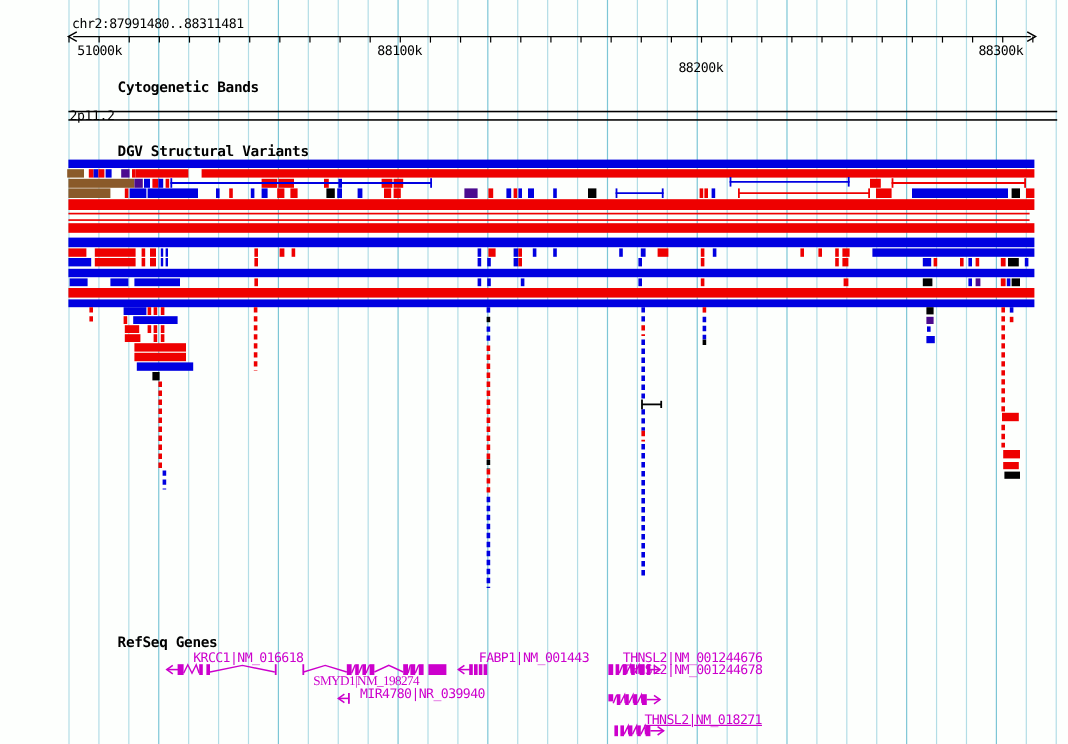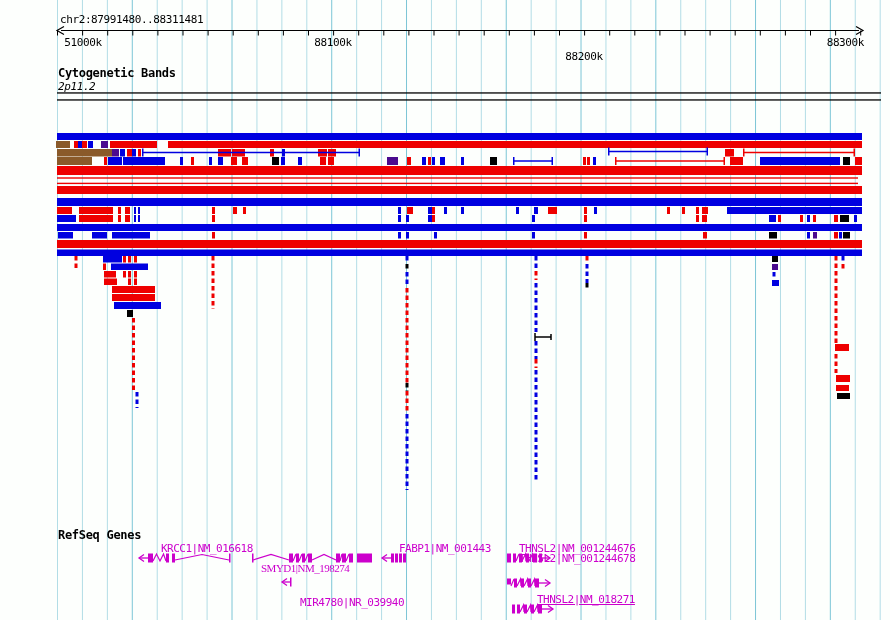--- a/index.html
+++ b/index.html
@@ -1,21 +1,21 @@
 <!DOCTYPE html>
 <html><head>
 <meta charset="utf-8">
 <style>
   html,body{margin:0;padding:0;background:#fff;}
   #root{position:relative;width:890px;height:620px;background:#fdfffd;overflow:hidden;
         font-family:"DejaVu Sans Mono",monospace;}
   #gfx{position:absolute;left:0;top:0;}
   .t{position:absolute;white-space:pre;line-height:13px;}
   .mono{font:11px "DejaVu Sans Mono",monospace;letter-spacing:-0.4px;color:#000;}
-  .bold{font:bold 12px "DejaVu Sans Mono",monospace;letter-spacing:-0.3px;color:#000;}
+  .bold{font:bold 12px "DejaVu Sans Mono",monospace;letter-spacing:-0.3px;color:#000;margin-left:40px;}
   .rlabel{font:11px "DejaVu Sans Mono",monospace;letter-spacing:-0.4px;color:#000;
           width:60px;text-align:center;margin-left:-30px;}
   .glabel{font:11px "DejaVu Sans Mono",monospace;letter-spacing:-0.5px;padding-left:12px;}
 </style>
 </head>
 <body>
 
 <div id="root">
   <svg id="gfx" width="890" height="620">
       <line x1="57.5" y1="0" x2="57.5" y2="620" stroke="#b2dde6" stroke-width="1"></line>
@@ -343,28 +343,29 @@
       <rect x="524" y="604.5" width="3" height="9" fill="#cc00cc"></rect>
       <polyline points="527,612 530.5,605 531,612" fill="none" stroke="#cc00cc" stroke-width="1.2"></polyline>
       <rect x="531" y="604.5" width="3" height="9" fill="#cc00cc"></rect>
       <polyline points="534,612 537.5,605 538,612" fill="none" stroke="#cc00cc" stroke-width="1.2"></polyline>
       <rect x="538" y="604.5" width="4" height="9" fill="#cc00cc"></rect>
       <line x1="542" y1="609" x2="553" y2="609" stroke="#cc00cc" stroke-width="1.3"></line>
       <polyline points="548,605.5 553,609 548,612.5" fill="none" stroke="#cc00cc" stroke-width="1.3"></polyline>
     </svg>
   <div class="t mono" style="left:60px;top:13px;">chr2:87991480..88311481</div>
   <div class="t bold" style="left:58px;top:66px;">Cytogenetic Bands</div>
-  <div class="t mono" style="left:58px;top:80px;font-style:italic;">2p11.2</div>
+  <div class="t mono" style="left:58px;top:90px;">2p11.2</div>
+  <div class="t bold" style="left:58px;top:119px;">DGV Structural Variants</div>
   <div class="t bold" style="left:58px;top:528px;">RefSeq Genes</div>
   <div id="labels">
       <div class="t rlabel" style="left: 83px; top: 36px;">51000k</div>
       <div class="t rlabel" style="left: 333px; top: 36px;">88100k</div>
       <div class="t rlabel" style="left: 584px; top: 50px;">88200k</div>
-      <div class="t rlabel" style="left: 834px; top: 36px; text-align: right;">88300k</div>
+      <div class="t rlabel" style="left: 834px; top: 36px;">88300k</div>
       <div class="t glabel" style="left: 149px; top: 542px; color: rgb(204, 0, 204);">KRCC1|NM_016618</div>
       <div class="t glabel" style="left: 249px; top: 562px; color: rgb(204, 0, 204); font-family: Liberation Serif, serif;">SMYD1|NM_198274</div>
-      <div class="t glabel" style="left: 288px; top: 596px; color: rgb(204, 0, 204);">MIR4780|NR_039940</div>
+      <div class="t glabel" style="left: 288px; top: 572px; color: rgb(204, 0, 204);">MIR4780|NR_039940</div>
       <div class="t glabel" style="left: 387px; top: 541.5px; color: rgb(204, 0, 204);">FABP1|NM_001443</div>
       <div class="t glabel" style="left: 507px; top: 541.5px; color: rgb(204, 0, 204);">THNSL2|NM_001244676</div>
       <div class="t glabel" style="left: 507px; top: 552px; color: rgb(204, 0, 204);">THNSL2|NM_001244678</div>
       <div class="t glabel" style="left: 525px; top: 593px; color: rgb(204, 0, 204); text-decoration: underline;">THNSL2|NM_018271</div>
     </div>
 </div>
 
 </body></html>

